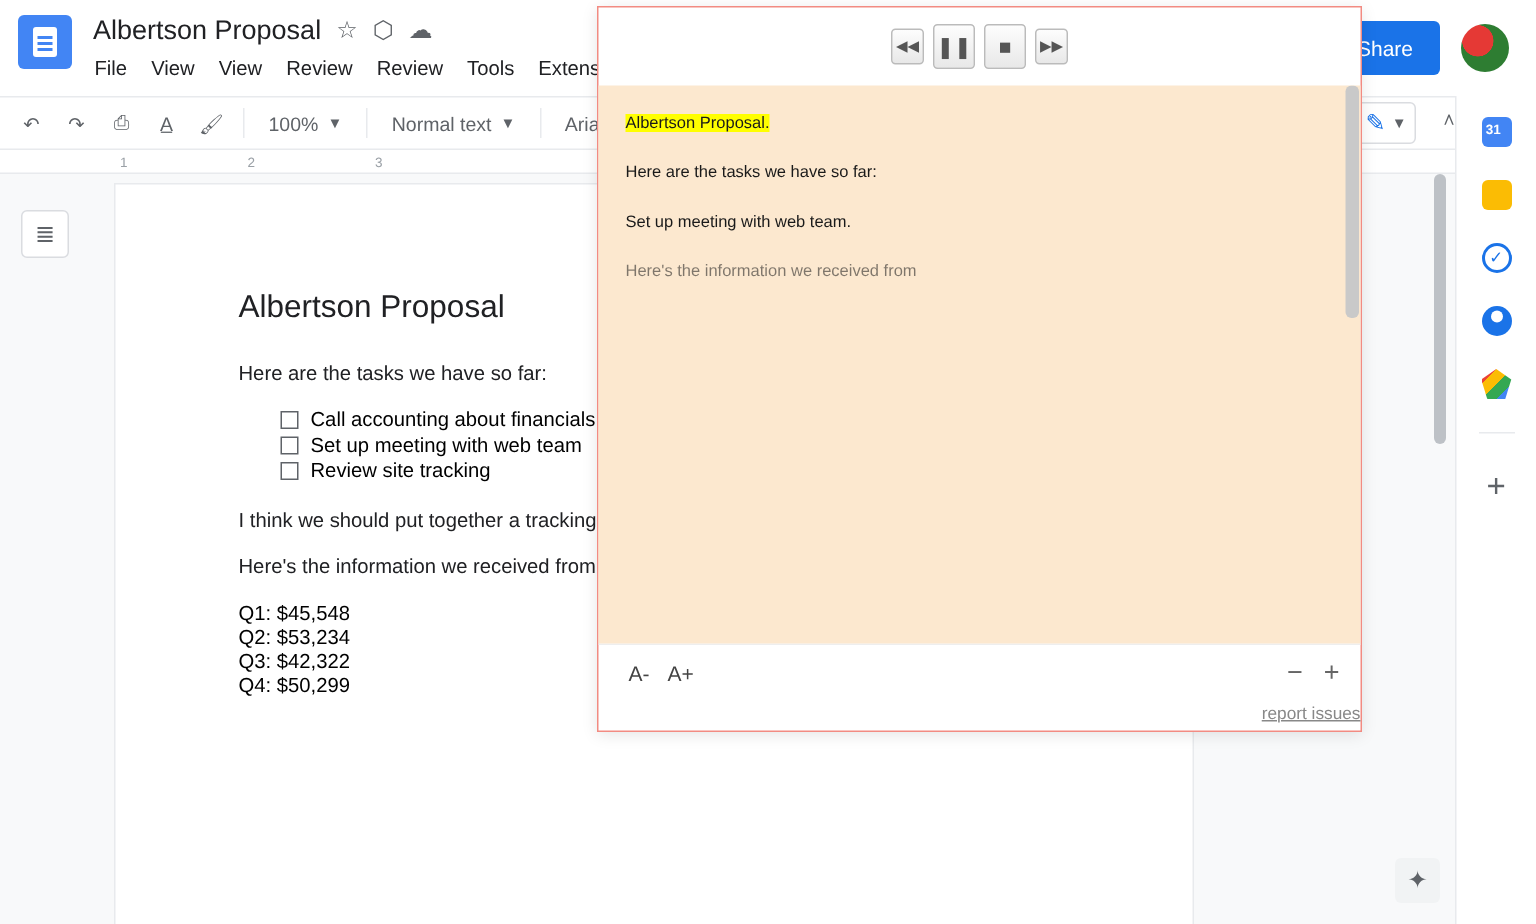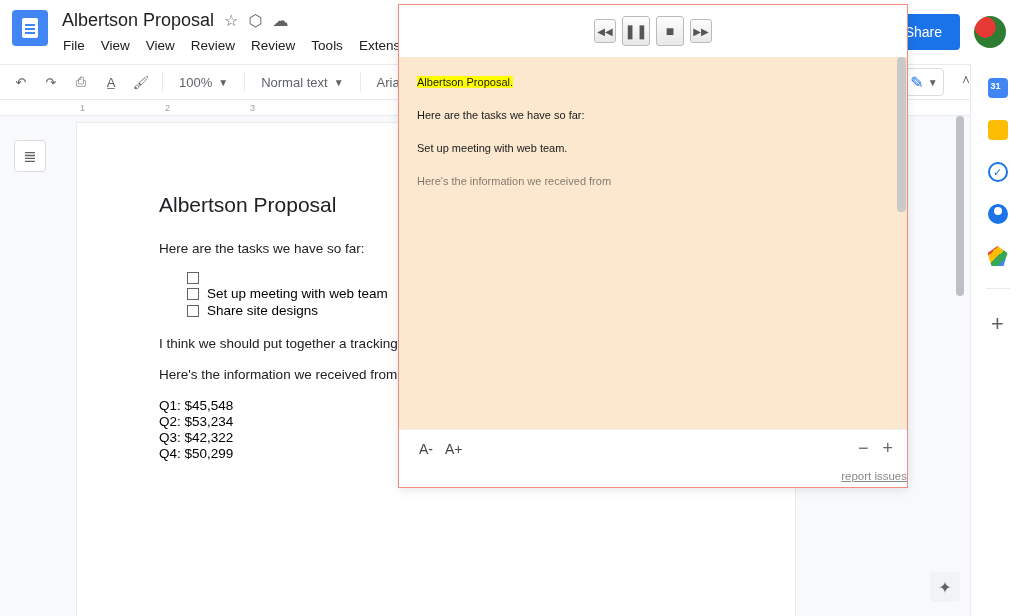--- a/index.html
+++ b/index.html
@@ -330,28 +330,29 @@
     <span>2</span>
     <span>3</span>
   </div>
   <div class="outline-btn">≣</div>
   <div class="page">
     <h1>Albertson Proposal</h1>
     <p>Here are the tasks we have so far:</p>
     <div class="tasks">
       <div class="task">
           <span class="box"></span>
+          <span>Call accounting about financials</span>
         </div>
       <div class="task">
           <span class="box"></span>
           <span>Set up meeting with web team</span>
         </div>
       <div class="task">
           <span class="box"></span>
-          <span>Share site designs</span>
+          <span>Review site tracking</span>
         </div>
     </div>
     <p>I think we should put together a tracking sh</p>
     <p>Here's the information we received from A</p>
     <div class="q-line">Q1: $45,548</div>
     <div class="q-line">Q2: $53,234</div>
     <div class="q-line">Q3: $42,322</div>
     <div class="q-line">Q4: $50,299</div>
   </div>
 </div>

